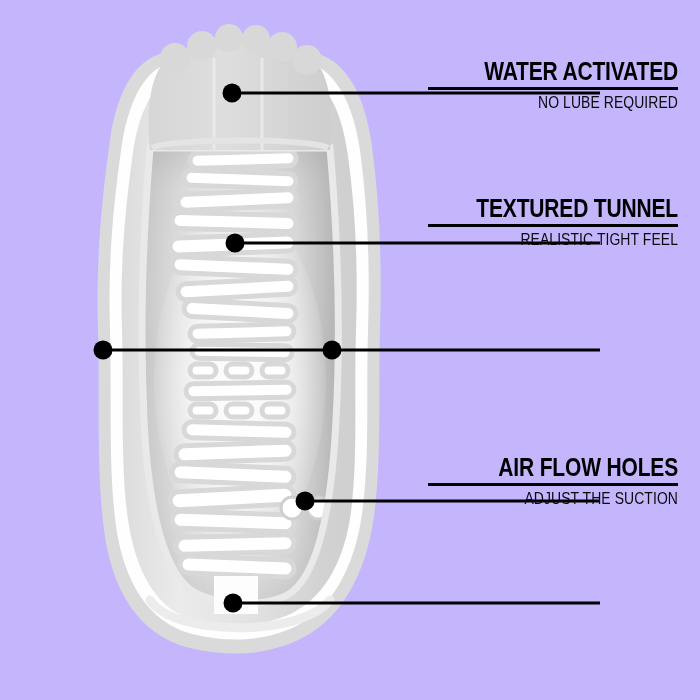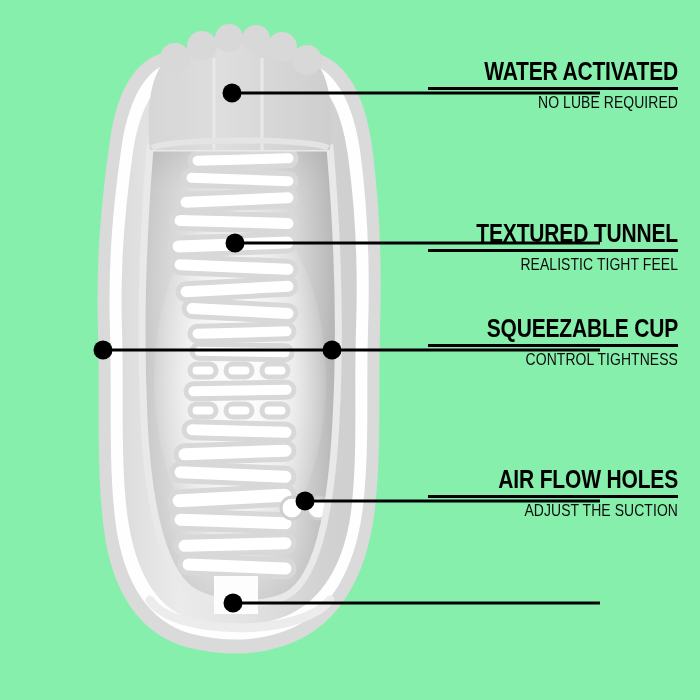--- a/index.html
+++ b/index.html
@@ -7,21 +7,21 @@
     padding: 0;
     background: #ffffff;
   }
   body {
     font-family: "Liberation Sans", sans-serif;
   }
   #page {
     position: relative;
     width: 700px;
     height: 700px;
-    background: #86efac;
+    background: #c4b5fd;
     overflow: hidden;
   }
   #product-figure {
     position: absolute;
     left: 0;
     top: 0;
     width: 700px;
     height: 700px;
   }
   .callout {
@@ -245,32 +245,27 @@
       <circle cx="233" cy="603" r="9.5"></circle>
     </g>
   </svg>
 
   <div class="callout" style="top:58px;">
     <div class="callout-title">WATER ACTIVATED</div>
     <div class="callout-rule"></div>
     <div class="callout-sub">NO LUBE REQUIRED</div>
   </div>
 
-  <div class="callout" style="top:220px;">
+  <div class="callout" style="top:195px;">
     <div class="callout-title">TEXTURED TUNNEL</div>
     <div class="callout-rule"></div>
     <div class="callout-sub">REALISTIC TIGHT FEEL</div>
   </div>
 
-  <div class="callout" style="top:315px;">
-    <div class="callout-title">SQUEEZABLE CUP</div>
-    <div class="callout-rule"></div>
-    <div class="callout-sub">CONTROL TIGHTNESS</div>
-  </div>
-
-  <div class="callout" style="top:466px;">
+
+  <div class="callout" style="top:454px;">
     <div class="callout-title">AIR FLOW HOLES</div>
     <div class="callout-rule"></div>
     <div class="callout-sub">ADJUST THE SUCTION</div>
   </div>
 
 
 </div>
 
 </body></html>

